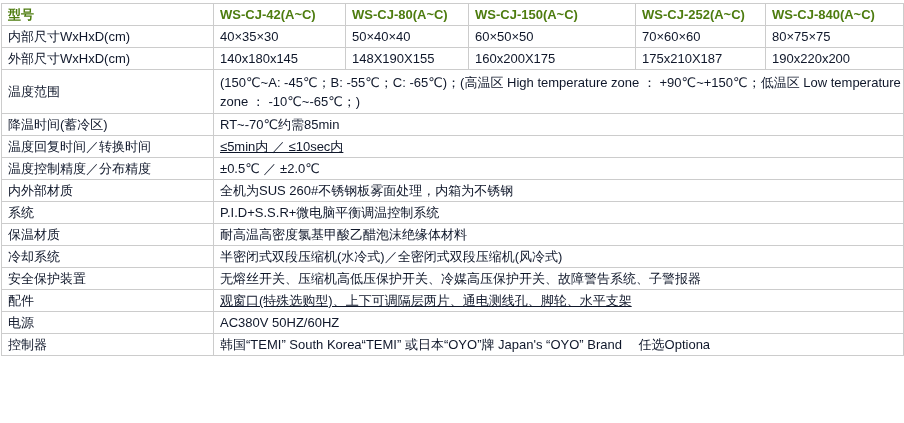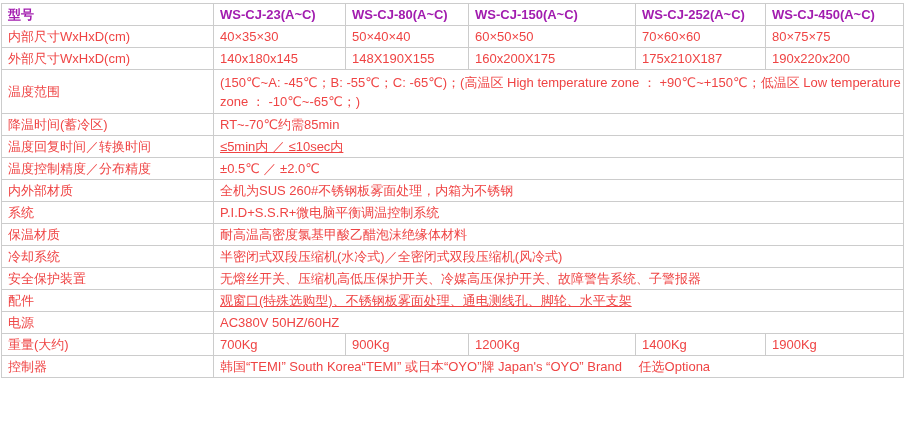--- a/index.html
+++ b/index.html
@@ -20,33 +20,33 @@
   }
   table.spec col.c0 { width: 212px; }
   table.spec col.c1 { width: 132px; }
   table.spec col.c2 { width: 123px; }
   table.spec col.c3 { width: 167px; }
   table.spec col.c4 { width: 130px; }
   table.spec col.c5 { width: 138px; }
   table.spec td, table.spec th {
     border: 1px solid #cccccc;
     font-size: 13px;
-    color: #ef4444;
+    color: #0f172a;
     height: 21px;
     padding: 0 4px 0 6px;
     vertical-align: middle;
     white-space: nowrap;
     overflow: hidden;
     text-align: left;
     font-weight: normal;
     line-height: 15px;
   }
   table.spec tr.header th {
     font-weight: bold;
-    color: #a21caf;
+    color: #4d7c0f;
     font-size: 13px;
   }
   td.lbl-indent { padding-left: 13px; }
   td.val { padding-left: 8px; }
   td.val-indent { padding-left: 16px; text-decoration: underline; }
   tr.temp-range td { height: 43px; }
   .two-line div { line-height: 19px; white-space: nowrap; }
 </style>
 </head>
 <body>
@@ -57,25 +57,25 @@
       <col class="c1">
       <col class="c2">
       <col class="c3">
       <col class="c4">
       <col class="c5">
   </colgroup>
 
   <tbody>
       <tr class="header">
     <th>型号</th>
-    <th>WS-CJ-23(A~C)</th>
+    <th>WS-CJ-42(A~C)</th>
     <th>WS-CJ-80(A~C)</th>
     <th>WS-CJ-150(A~C)</th>
     <th>WS-CJ-252(A~C)</th>
-    <th>WS-CJ-450(A~C)</th>
+    <th>WS-CJ-840(A~C)</th>
   </tr>
 
   <tr>
     <td class="lbl-indent">内部尺寸WxHxD(cm)</td>
     <td class="val">40×35×30</td>
     <td class="val">50×40×40</td>
     <td class="val">60×50×50</td>
     <td class="val">70×60×60</td>
     <td class="val">80×75×75</td>
   </tr>
@@ -133,36 +133,28 @@
     <td class="val" colspan="5">半密闭式双段压缩机(水冷式)／全密闭式双段压缩机(风冷式)</td>
   </tr>
 
   <tr>
     <td>安全保护装置</td>
     <td class="val" colspan="5">无熔丝开关、压缩机高低压保护开关、冷媒高压保护开关、故障警告系统、子警报器</td>
   </tr>
 
   <tr>
     <td>配件</td>
-    <td class="val val-indent" colspan="5">观窗口(特殊选购型)、不锈钢板雾面处理、通电测线孔、脚轮、水平支架</td>
+    <td class="val val-indent" colspan="5">观窗口(特殊选购型)、上下可调隔层两片、通电测线孔、脚轮、水平支架</td>
   </tr>
 
   <tr>
     <td>电源</td>
     <td class="val" colspan="5">AC380V 50HZ/60HZ</td>
   </tr>
 
-  <tr>
-    <td>重量(大约)</td>
-    <td class="val">700Kg</td>
-    <td class="val">900Kg</td>
-    <td class="val">1200Kg</td>
-    <td class="val">1400Kg</td>
-    <td class="val">1900Kg</td>
-  </tr>
 
   <tr>
     <td>控制器</td>
     <td class="val" colspan="5">韩国“TEMI” South Korea“TEMI” 或日本“OYO”牌  Japan's “OYO” Brand　 任选Optiona</td>
   </tr>
 
 </tbody>
   </table>
 
 </body></html>

